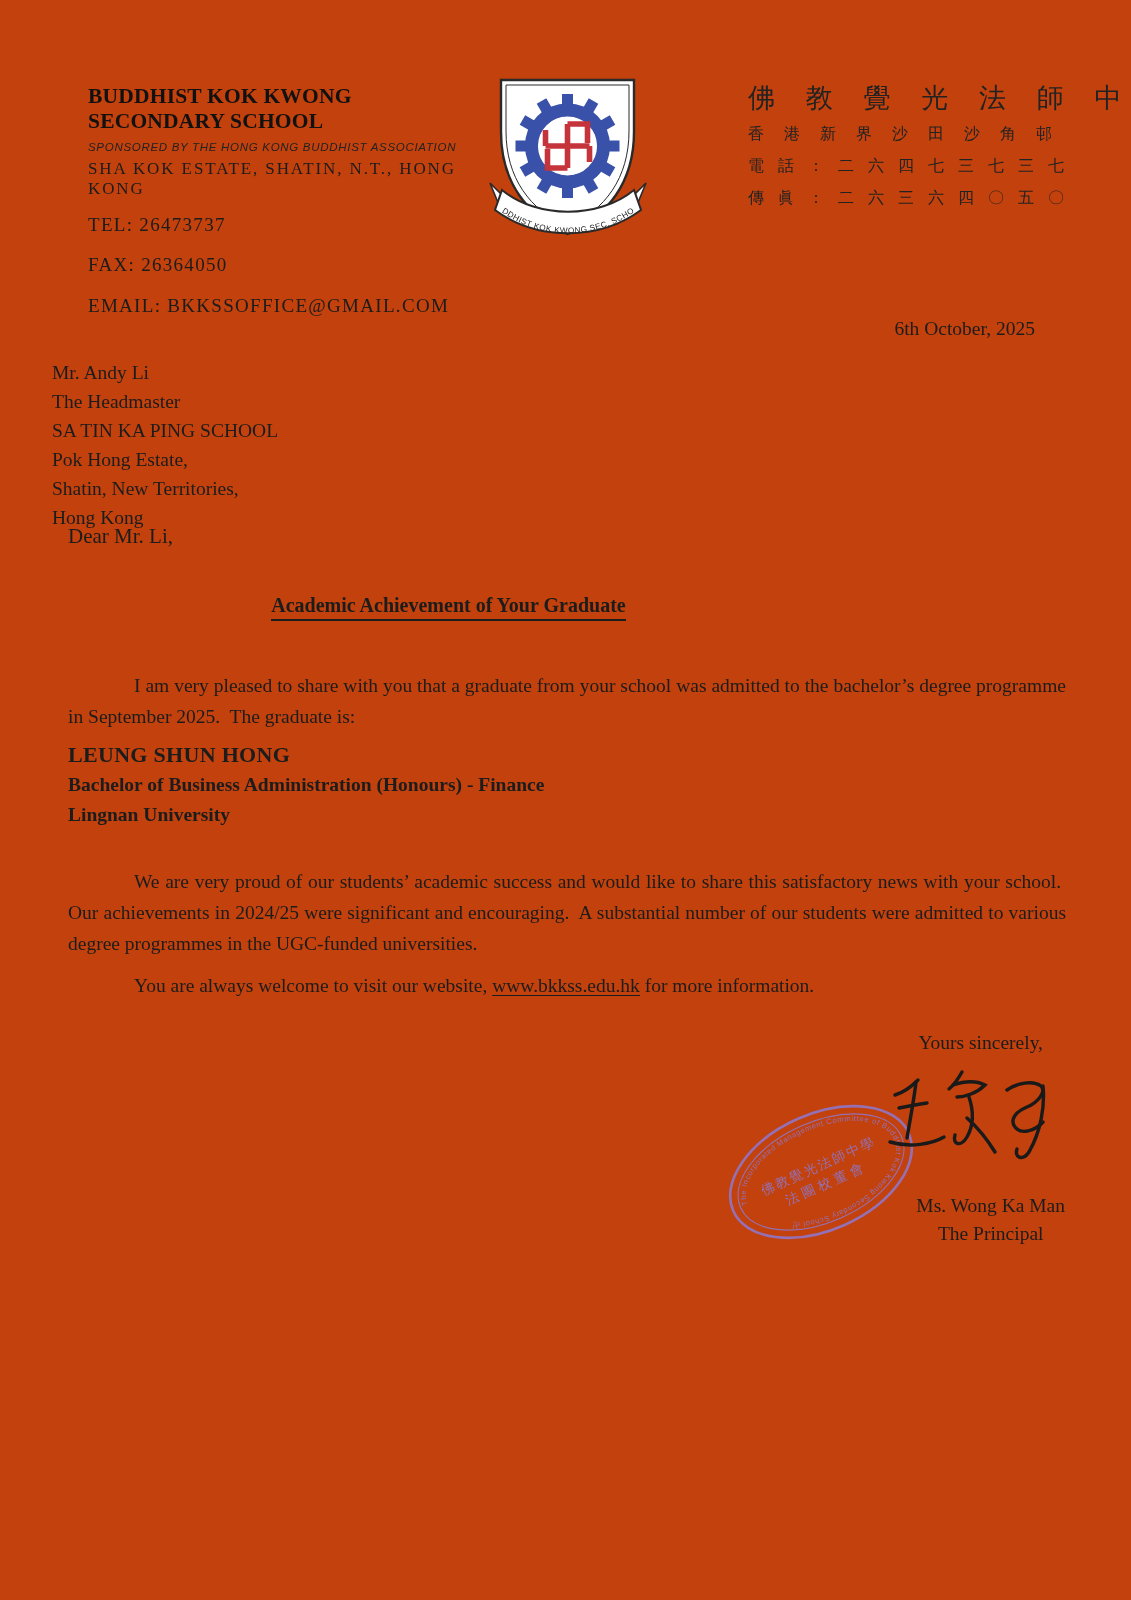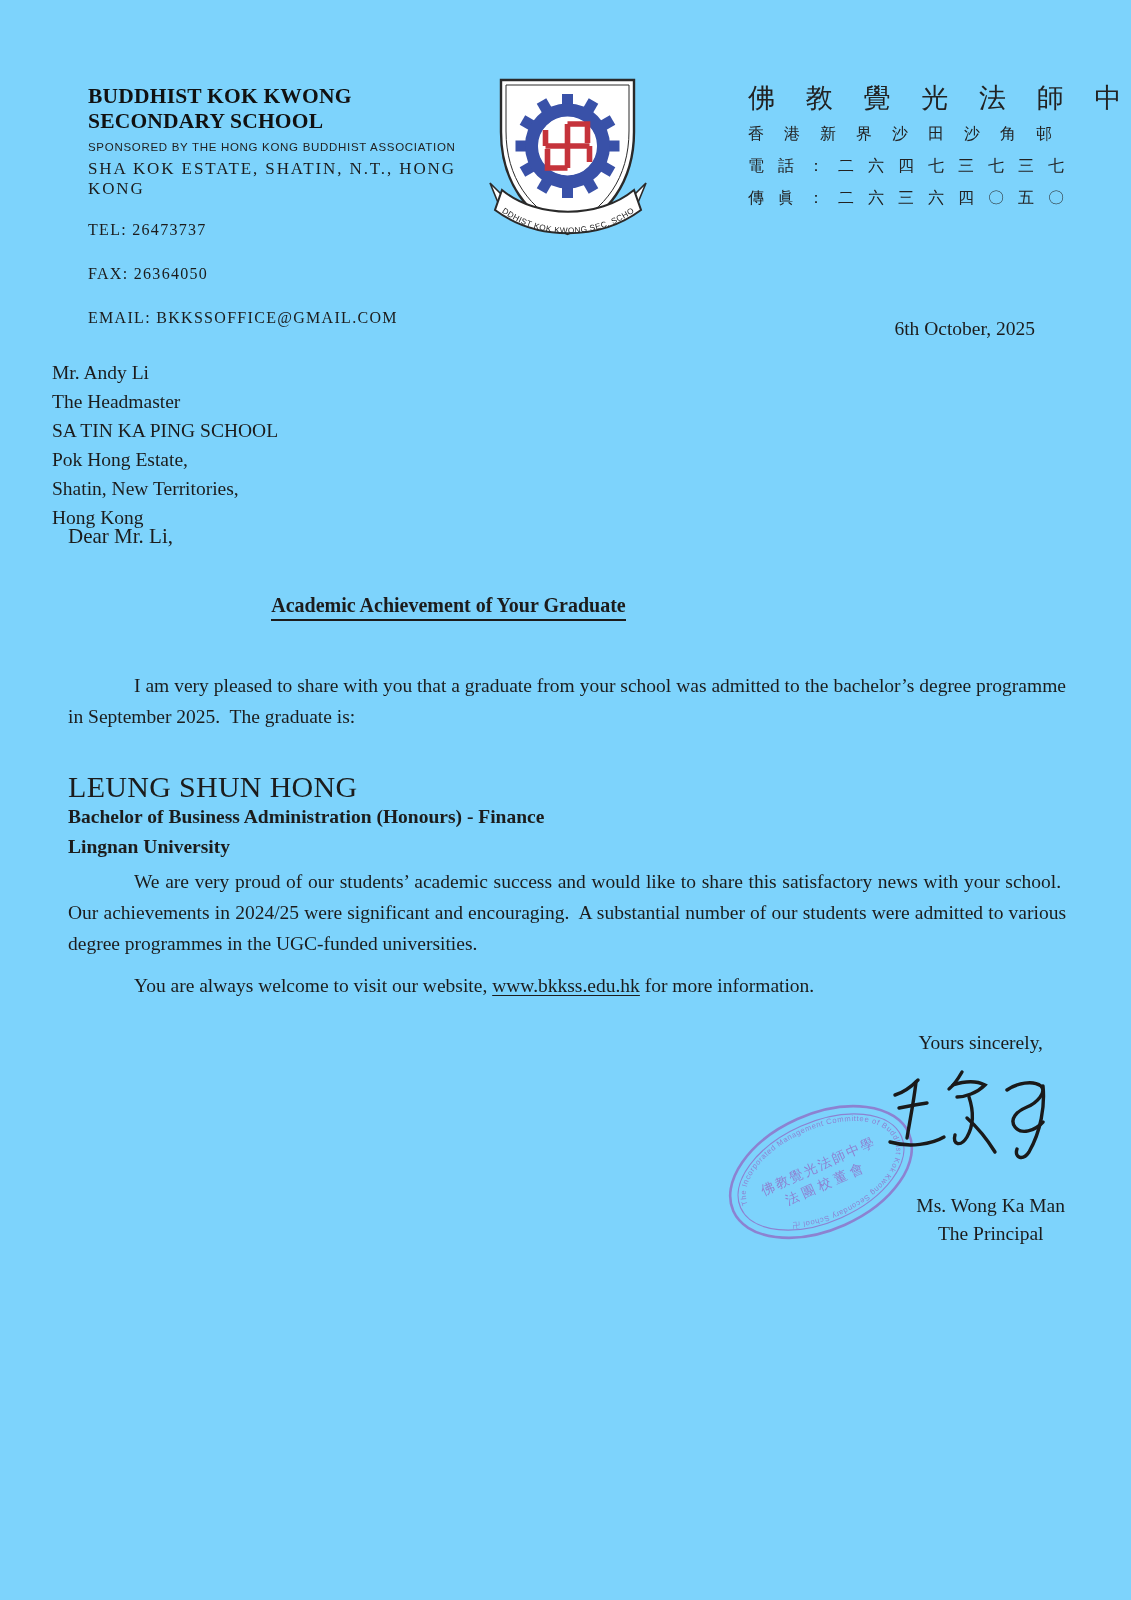--- a/index.html
+++ b/index.html
@@ -1,44 +1,44 @@
 <!DOCTYPE html>
 <html><head>
 <meta charset="utf-8">
 <style>
   html,body{margin:0;padding:0;background:#ffffff;}
   .page{
-    position:relative; width:1131px; height:1600px; background:#7dd3fc;
+    position:relative; width:1131px; height:1600px; background:#c2410c;
     font-family:"Liberation Serif", serif; color:#1c1c1c; overflow:hidden;
   }
   
   .lh-left{position:absolute; left:88px; top:84px; width:380px;}
   .school-name{font-size:21.5px; font-weight:bold; letter-spacing:.2px; color:#111; font-stretch:condensed;}
-  .sponsor{font-family:"Liberation Sans", sans-serif; font-size:11.5px; letter-spacing:.7px; margin-top:7px; color:#222;}
+  .sponsor{font-family:"Liberation Sans", sans-serif; font-size:11.5px; letter-spacing:.7px; margin-top:7px; color:#222;font-style:italic;}
   .addr{font-size:17px; letter-spacing:1.9px; margin-top:6px;}
-  .contact{font-size:16px; letter-spacing:1.3px; line-height:1.55; margin-top:19px;}
+  .contact{font-size:19px; letter-spacing:1.3px; line-height:1.55; margin-top:11px;}
   .logo-wrap{position:absolute; left:487px; top:70px; width:162px; height:176px;}
   .lh-right{position:absolute; left:748px; top:80px; width:330px;}
   .cn-name{font-size:27px; letter-spacing:12px; color:#222; white-space:nowrap;}
   .cn-line{font-size:16px; letter-spacing:8px; line-height:1.75; margin-top:4px; color:#222; white-space:nowrap;}
   .cn-line.num{letter-spacing:5px;}
   
   .date{position:absolute; right:96px; top:318px; font-size:19.5px;}
   .recipient{position:absolute; left:52px; top:358px; font-size:19.5px; line-height:29px;}
   .salutation{position:absolute; left:68px; top:524px; font-size:21px;}
   .subject{position:absolute; left:0; top:594px; width:897px; text-align:center;}
   .subject span{
     font-size:20px; font-weight:bold;
     border-bottom:2px solid #1c1c1c; padding-bottom:3px;
   }
   .para{position:absolute; left:68px; width:998px; font-size:19.5px; line-height:31px; text-align:justify;}
   .indent{text-indent:66px;}
   .p1{top:650px;} .p2{top:846px;} .p3{top:950px; text-align:left;}
   .graduate{position:absolute; left:68px; top:740px; line-height:30px;}
-  .grad-name{font-size:30px; font-weight:normal; letter-spacing:.3px;margin-top:32px;}
+  .grad-name{font-size:22px; font-weight:bold; letter-spacing:.3px;}
   .grad-line{font-size:19.5px; font-weight:bold;}
   .weblink{text-decoration:underline; text-underline-offset:3px; color:#1c1c1c; cursor:pointer;}
   .closing{position:absolute; right:88px; top:1032px; font-size:19.5px;}
   .signer{position:absolute; right:66px; top:1192px; text-align:center; font-size:19.5px; line-height:28px;}
   
   .stamp{position:absolute; left:706px; top:1086px; width:230px; height:168px; opacity:.88;}
   .signature{position:absolute; left:856px; top:1058px; width:210px; height:122px;}
 </style>
 </head>
 <body>

